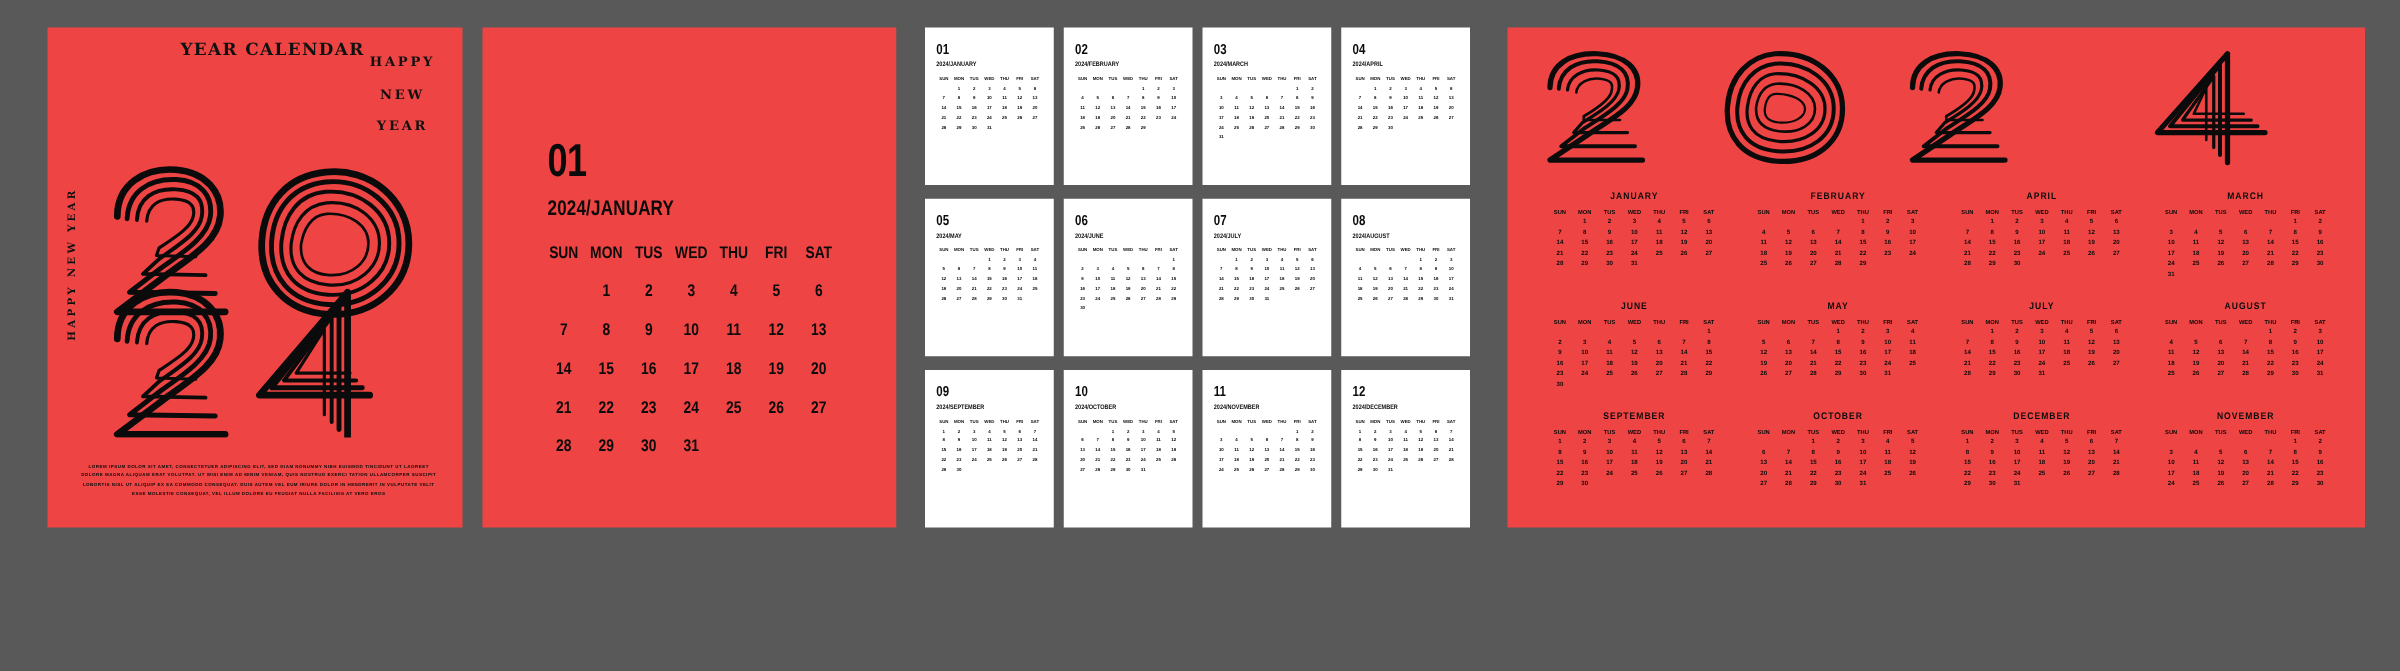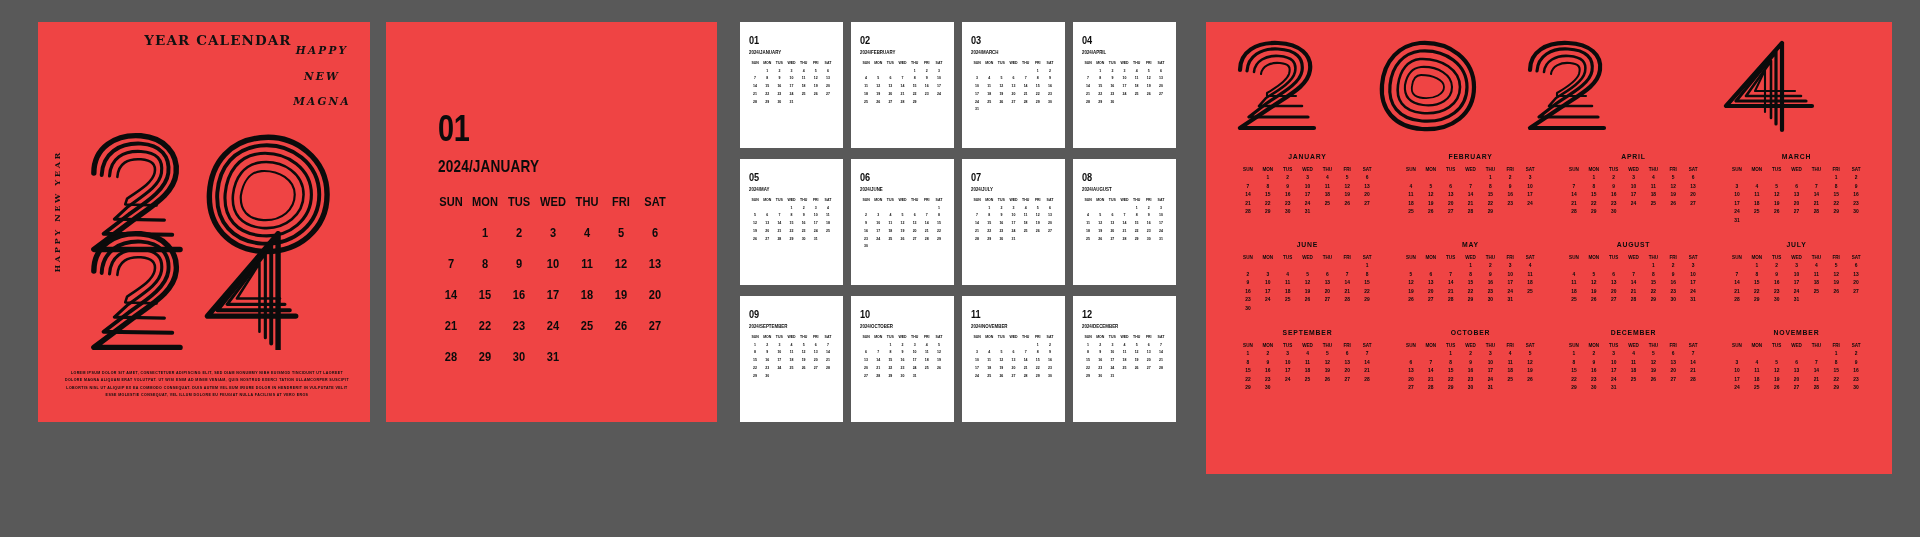--- a/index.html
+++ b/index.html
@@ -21,21 +21,21 @@
     position:absolute;left:0;right:0;top:10px;text-align:center;
     font-family:"DejaVu Serif", serif;font-weight:700;
     font-size:13.5px;letter-spacing:1.1px;color:#111;
     padding-left:28px;
   }
   .hny-stack{
     position:absolute;right:16px;top:16px;width:64px;text-align:center;
     font-family:"DejaVu Serif", serif;font-weight:700;
     font-size:10.5px;letter-spacing:2.2px;color:#111;line-height:2.45;
   }
-  .hny-stack div{display:block;font-style:italic;}
+  .hny-stack div{display:block;}
   .vertical-hny{
     position:absolute;left:14px;top:128px;
     font-family:"DejaVu Serif", serif;font-weight:700;
     font-size:8.2px;letter-spacing:2.6px;color:#111;
     writing-mode:vertical-rl;transform:rotate(180deg);
     white-space:nowrap;
   }
   .cover-year{
     position:absolute;left:42px;top:108px;width:260px;height:220px;
   }
@@ -106,21 +106,21 @@
     row-gap:4.3px;
   }
   .mini-cal span{
     font-family:"Liberation Sans", sans-serif;font-weight:700;
     font-size:3.5px;line-height:1;color:#0b0b0b;text-align:center;
   }
   .mini-cal span.wd{color:#0b0b0b;}
   .mini-cal span.blank{color:transparent;}
 
   
-  #year{left:1206px;top:22px;width:686px;height:452px;}
+  #year{left:1206px;top:22px;width:686px;height:400px;}
   .year-art{
     position:absolute;left:20px;top:14px;width:646px;height:108px;
   }
   .year-art svg{display:block;width:100%;height:100%;}
   .year-months{
     position:absolute;left:24px;top:130px;right:18px;
     display:grid;grid-template-columns:repeat(4,1fr);
     grid-template-rows:repeat(3,88px);
     column-gap:8px;
   }
@@ -147,21 +147,21 @@
 
 <div class="stage">
 
   <div class="panel" id="cover">
 
     <div class="cover-title">YEAR CALENDAR</div>
 
     <div class="hny-stack">
       <div>HAPPY</div>
       <div>NEW</div>
-      <div>MAGNA</div>
+      <div>YEAR</div>
     </div>
 
     <div class="vertical-hny">HAPPY NEW YEAR</div>
 
     <div class="cover-year">
       <svg viewBox="0 0 260 220" xmlns="http://www.w3.org/2000/svg" aria-hidden="true">
         <defs>
           <g id="cv-20">
 
             <path d="M8 48 C8 22,30 8,56 10 C80 12,94 28,92 48 C90 68,70 80,48 96 L8 126 L96 126" fill="none" stroke="#0b0b0b" stroke-width="5.5" stroke-linecap="round" stroke-linejoin="round"></path>
@@ -1106,76 +1106,76 @@
             <span class="">25</span>
             <span class="">26</span>
             <span class="">27</span>
             <span class="">28</span>
             <span class="">29</span>
             <span class="">30</span>
             <span class="">31</span>
           </div>
         </div>
         <div class="ym">
+          <div class="ym-name">JULY</div>
+          <div class="ym-cal">
+            <span class="wd">SUN</span>
+            <span class="wd">MON</span>
+            <span class="wd">TUS</span>
+            <span class="wd">WED</span>
+            <span class="wd">THU</span>
+            <span class="wd">FRI</span>
+            <span class="wd">SAT</span>
+            <span class="blank">·</span>
+            <span class="">1</span>
+            <span class="">2</span>
+            <span class="">3</span>
+            <span class="">4</span>
+            <span class="">5</span>
+            <span class="">6</span>
+            <span class="">7</span>
+            <span class="">8</span>
+            <span class="">9</span>
+            <span class="">10</span>
+            <span class="">11</span>
+            <span class="">12</span>
+            <span class="">13</span>
+            <span class="">14</span>
+            <span class="">15</span>
+            <span class="">16</span>
+            <span class="">17</span>
+            <span class="">18</span>
+            <span class="">19</span>
+            <span class="">20</span>
+            <span class="">21</span>
+            <span class="">22</span>
+            <span class="">23</span>
+            <span class="">24</span>
+            <span class="">25</span>
+            <span class="">26</span>
+            <span class="">27</span>
+            <span class="">28</span>
+            <span class="">29</span>
+            <span class="">30</span>
+            <span class="">31</span>
+          </div>
+        </div>
+        <div class="ym">
           <div class="ym-name">AUGUST</div>
           <div class="ym-cal">
             <span class="wd">SUN</span>
             <span class="wd">MON</span>
             <span class="wd">TUS</span>
             <span class="wd">WED</span>
             <span class="wd">THU</span>
             <span class="wd">FRI</span>
             <span class="wd">SAT</span>
             <span class="blank">·</span>
             <span class="blank">·</span>
             <span class="blank">·</span>
-            <span class="blank">·</span>
-            <span class="">1</span>
-            <span class="">2</span>
-            <span class="">3</span>
-            <span class="">4</span>
-            <span class="">5</span>
-            <span class="">6</span>
-            <span class="">7</span>
-            <span class="">8</span>
-            <span class="">9</span>
-            <span class="">10</span>
-            <span class="">11</span>
-            <span class="">12</span>
-            <span class="">13</span>
-            <span class="">14</span>
-            <span class="">15</span>
-            <span class="">16</span>
-            <span class="">17</span>
-            <span class="">18</span>
-            <span class="">19</span>
-            <span class="">20</span>
-            <span class="">21</span>
-            <span class="">22</span>
-            <span class="">23</span>
-            <span class="">24</span>
-            <span class="">25</span>
-            <span class="">26</span>
-            <span class="">27</span>
-            <span class="">28</span>
-            <span class="">29</span>
-            <span class="">30</span>
-            <span class="">31</span>
-          </div>
-        </div>
-        <div class="ym">
-          <div class="ym-name">JULY</div>
-          <div class="ym-cal">
-            <span class="wd">SUN</span>
-            <span class="wd">MON</span>
-            <span class="wd">TUS</span>
-            <span class="wd">WED</span>
-            <span class="wd">THU</span>
-            <span class="wd">FRI</span>
-            <span class="wd">SAT</span>
             <span class="blank">·</span>
             <span class="">1</span>
             <span class="">2</span>
             <span class="">3</span>
             <span class="">4</span>
             <span class="">5</span>
             <span class="">6</span>
             <span class="">7</span>
             <span class="">8</span>
             <span class="">9</span>

